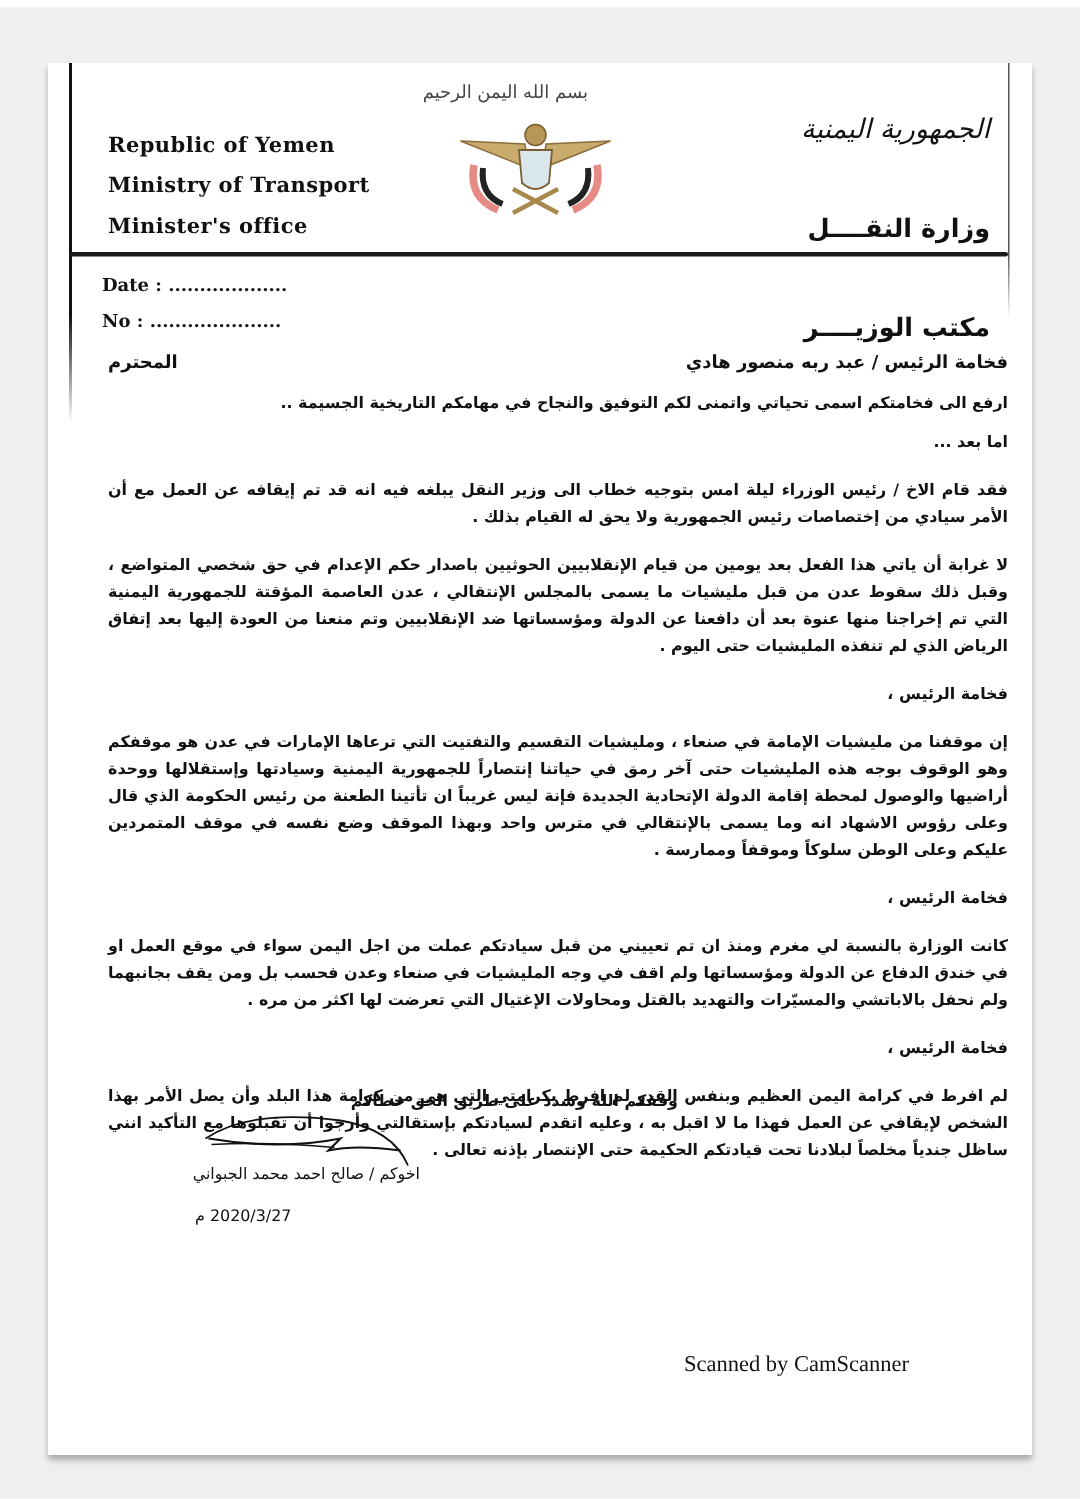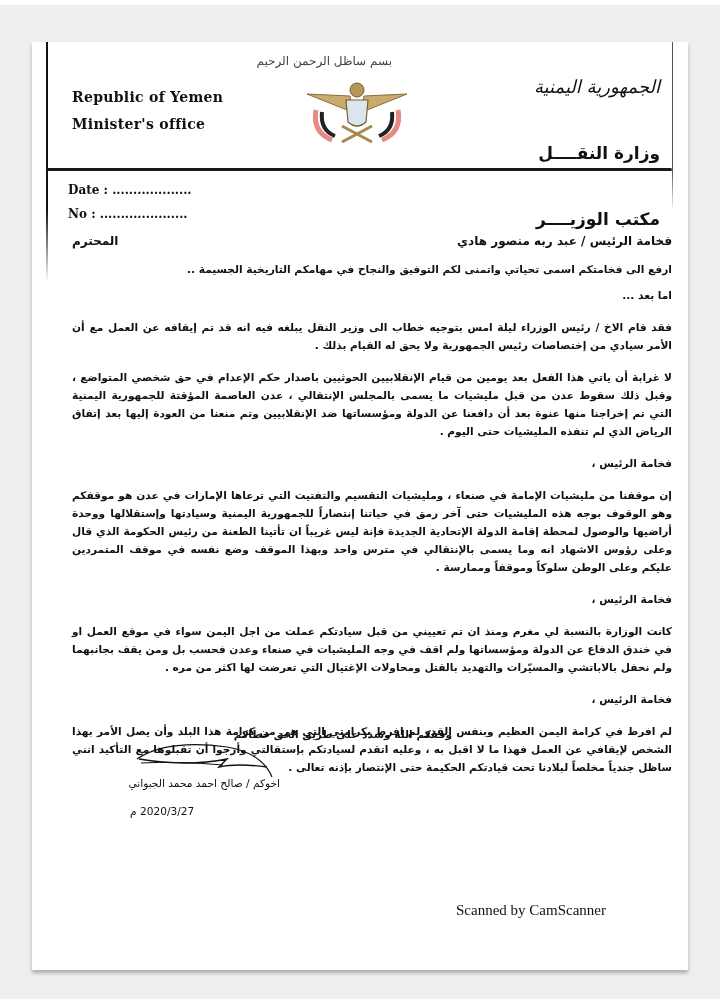--- a/index.html
+++ b/index.html
@@ -56,24 +56,25 @@
 <body>
 
 <div class="topstrip"></div>
 
 <div class="page">
   <div class="vline-left"></div>
   <div class="vline-right"></div>
 
   <div class="en-head">
     <div>Republic of Yemen</div>
+    <div>Ministry of Transport</div>
     <div>Minister's office</div>
   </div>
 
-  <div class="basmala">بسم ساظل الرحمن الرحيم</div>
+  <div class="basmala">بسم الله اليمن الرحيم</div>
   <svg class="emblem" viewBox="0 0 110 100">
     <path d="M14 60 Q10 82 30 90" stroke="#e58a85" stroke-width="5" fill="none"></path>
     <path d="M20 62 Q18 80 33 86" stroke="#222" stroke-width="4" fill="none"></path>
     <path d="M96 60 Q100 82 80 90" stroke="#e58a85" stroke-width="5" fill="none"></path>
     <path d="M90 62 Q92 80 77 86" stroke="#222" stroke-width="4" fill="none"></path>
     <path d="M5 44 L48 46 L50 62 Z" fill="#c9ab6e" stroke="#8a6d3b" stroke-width="1"></path>
     <path d="M105 44 L62 46 L60 62 Z" fill="#c9ab6e" stroke="#8a6d3b" stroke-width="1"></path>
     <circle cx="55" cy="40" r="7" fill="#b89558" stroke="#7a5e2e" stroke-width="1"></circle>
     <path d="M44 50 L66 50 L64 72 Q55 80 46 72 Z" fill="#d9e6ee" stroke="#7a5e2e" stroke-width="1.2"></path>
     <path d="M40 92 L70 76 M70 92 L40 76" stroke="#a8884d" stroke-width="3"></path>

